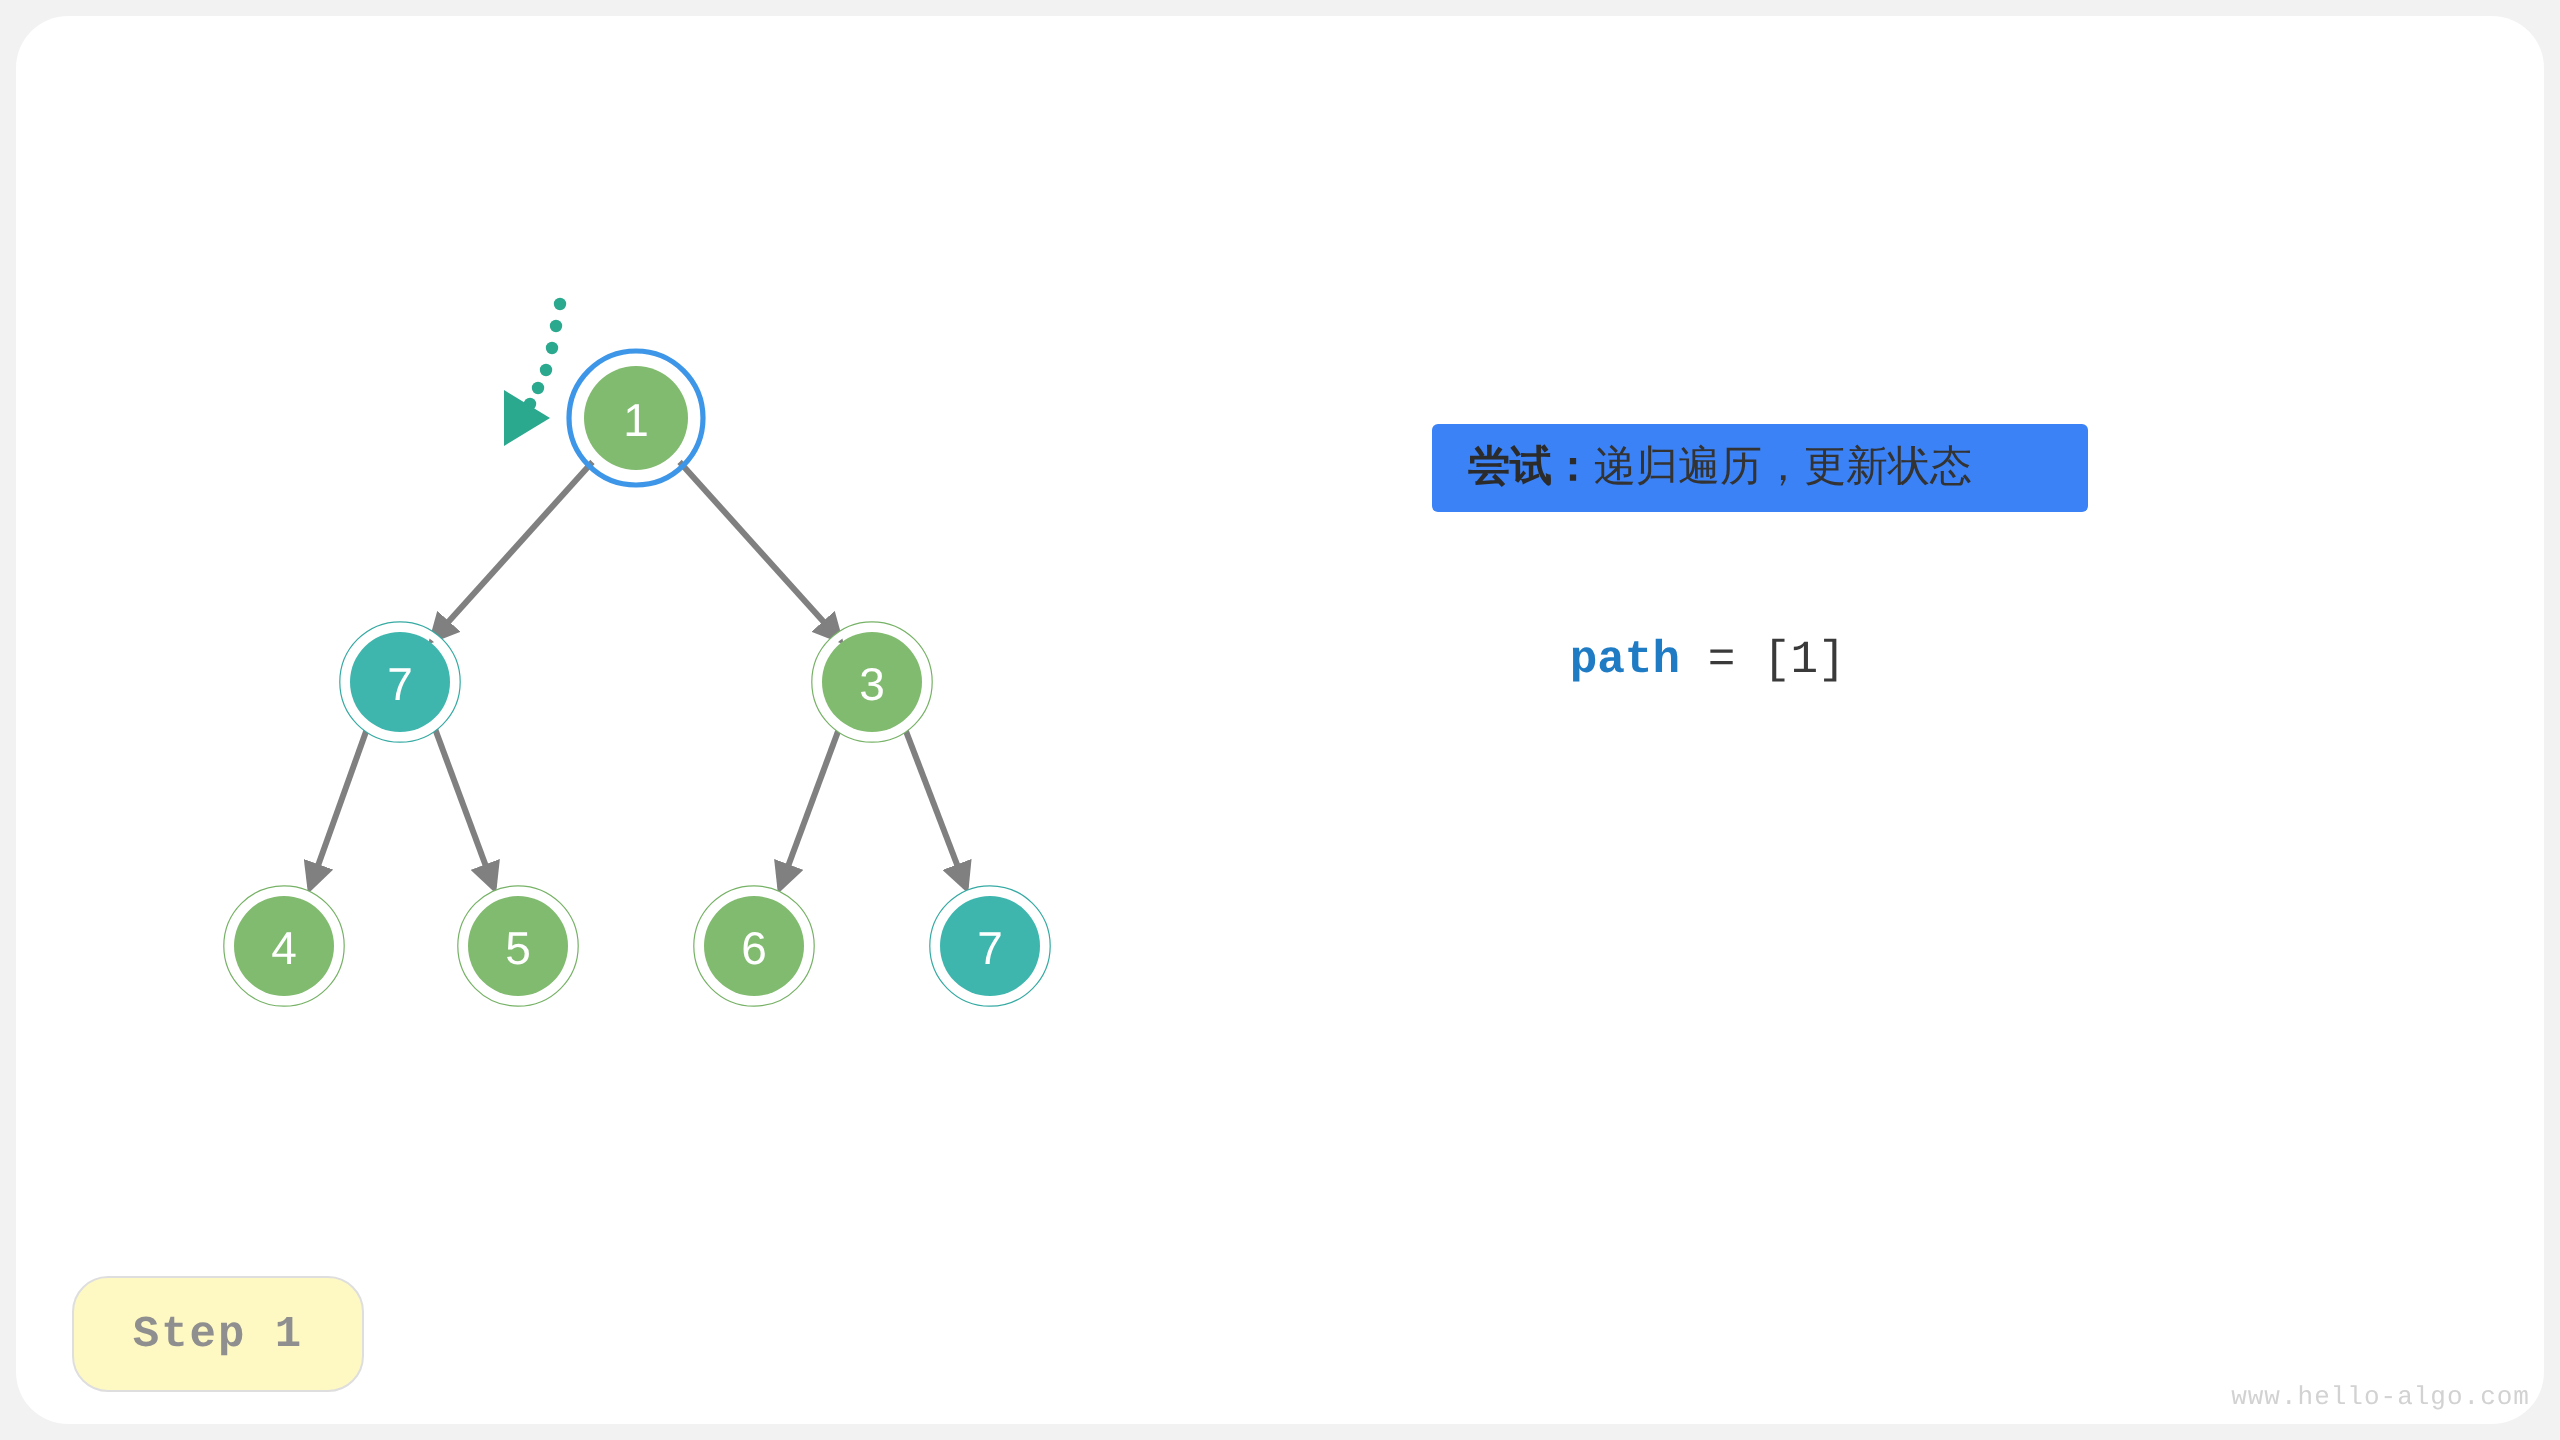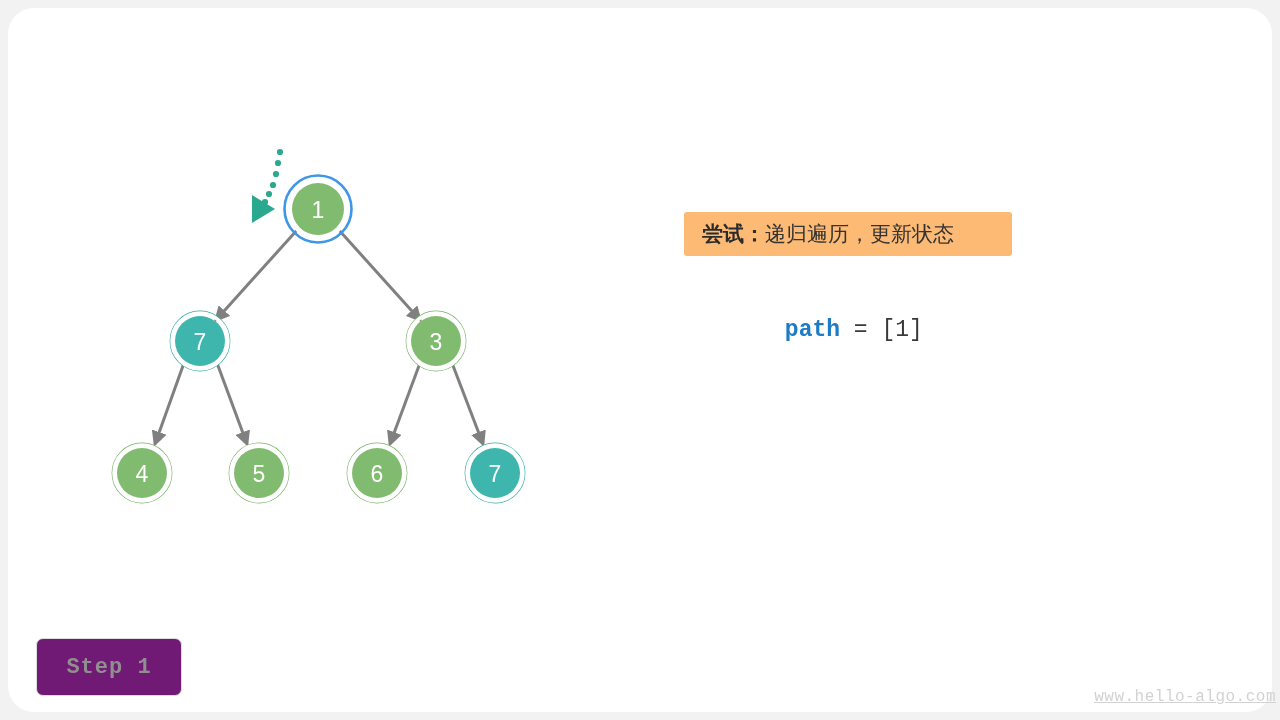--- a/index.html
+++ b/index.html
@@ -59,22 +59,23 @@
     color: #333333;
     line-height: 44px;
     height: 44px;
     white-space: nowrap;
     display: block;
     padding: 0 18px;
     box-sizing: border-box;
     width: 328px;
   }
   .cn-line.highlight {
-    background: #fdba74;
+    background: #3b82f6;
     border-radius: 3px;
+    margin-left: 32px;
   }
   .cn-key {
     font-weight: bold;
     color: #2b2b2b;
   }
   .var-line {
     font-family: "Liberation Mono", monospace;
     font-size: 23px;
     color: #3a3a3a;
     white-space: pre;
@@ -89,44 +90,43 @@
   #res-row  { margin-top: 78px; }
 
   
   #step-badge {
     position: absolute;
     left: 36px;
     top: 638px;
     width: 144px;
     height: 56px;
     border: 1px solid #dedede;
-    border-radius: 7px;
-    background: #701a75;
+    border-radius: 18px;
+    background: #fef9c3;
     display: flex;
     align-items: center;
     justify-content: center;
   }
   #step-badge span {
     font-family: "Liberation Mono", monospace;
     font-size: 22px;
     font-weight: bold;
     color: #8f8f8f;
     letter-spacing: 1px;
   }
 
   
   #watermark {
     position: absolute;
-    right: 4px;
+    right: 15px;
     bottom: 14px;
     font-family: "Liberation Mono", monospace;
-    font-size: 16px;
+    font-size: 13px;
     color: #d2d2d2;
     letter-spacing: 0.5px;
-    text-decoration: underline;
   }
 </style>
 </head>
 <body>
 
 <div id="stage">
   <div id="card"></div>
 
   <svg id="tree-svg" viewBox="0 0 1280 720" xmlns="http://www.w3.org/2000/svg">
     <defs>

